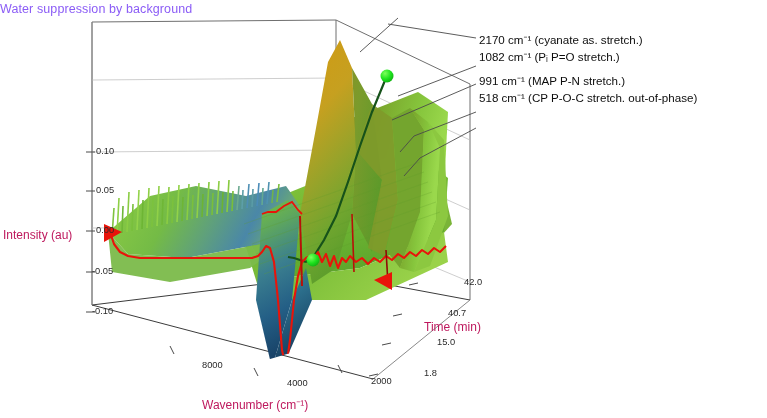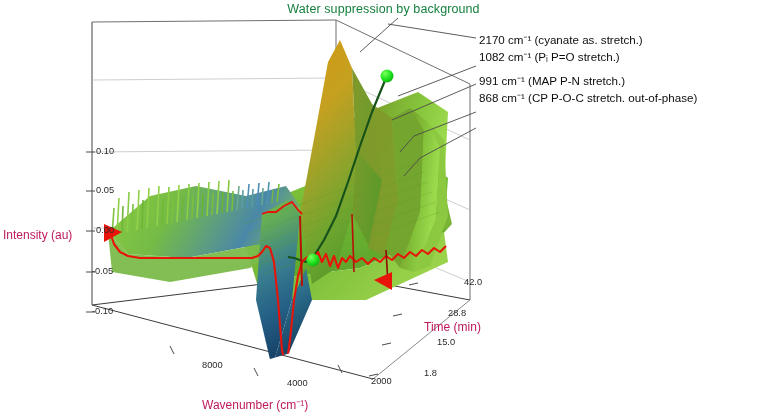--- a/index.html
+++ b/index.html
@@ -20,24 +20,23 @@
     position: absolute;
     left: 0; top: 0;
     width: 767px;
     height: 418px;
   }
   .plot-title {
     position: absolute;
     left: 0;
     top: 2px;
     width: 767px;
-    text-align: center;
     font-size: 12.5px;
     letter-spacing: 0.1px;
-    color: #15803d;
+    color: #8b5cf6;
     white-space: nowrap;
   }
   .annot-block {
     position: absolute;
     left: 479px;
     top: 31px;
     width: 288px;
     font-size: 11.6px;
     color: #0d0d0d;
     line-height: 1.0;
@@ -295,33 +294,33 @@
     <line x1="369" y1="376" x2="378" y2="374"></line>
   </g>
 </svg>
 
 <div class="plot-title">Water suppression by background</div>
 
 <div class="annot-block">
   <div class="annot-line">2170 cm⁻¹ (cyanate as. stretch.)</div>
   <div class="annot-line">1082 cm⁻¹ (Pᵢ P=O stretch.)</div>
   <div class="annot-line annot-gap-b">991 cm⁻¹ (MAP P-N stretch.)</div>
-  <div class="annot-line">868 cm⁻¹ (CP P-O-C stretch. out-of-phase)</div>
+  <div class="annot-line">518 cm⁻¹ (CP P-O-C stretch. out-of-phase)</div>
 </div>
 
 <div class="axis-label" id="ylabel">Intensity (au)</div>
 <div class="axis-label" id="xlabel">Wavenumber (cm⁻¹)</div>
 <div class="axis-label" id="zlabel">Time (min)</div>
 
 <div class="tick-text" style="left:52px; top:146px;">0.10</div>
 <div class="tick-text" style="left:52px; top:185px;">0.05</div>
 <div class="tick-text" style="left:52px; top:225px;">0.00</div>
 <div class="tick-text" style="left:48px; top:266px;">-0.05</div>
 <div class="tick-text" style="left:48px; top:306px;">-0.10</div>
 
 <div class="tick-text" style="left:158px; top:360px;">8000</div>
 <div class="tick-text" style="left:243px; top:378px;">4000</div>
 <div class="tick-text" style="left:327px; top:376px;">2000</div>
 
 <div class="tick-text" style="left:420px; top:277px;">42.0</div>
-<div class="tick-text" style="left:404px; top:308px;">28.8</div>
+<div class="tick-text" style="left:404px; top:308px;">40.7</div>
 <div class="tick-text" style="left:393px; top:337px;">15.0</div>
 <div class="tick-text" style="left:380px; top:368px;">1.8</div>
 
 </body></html>

